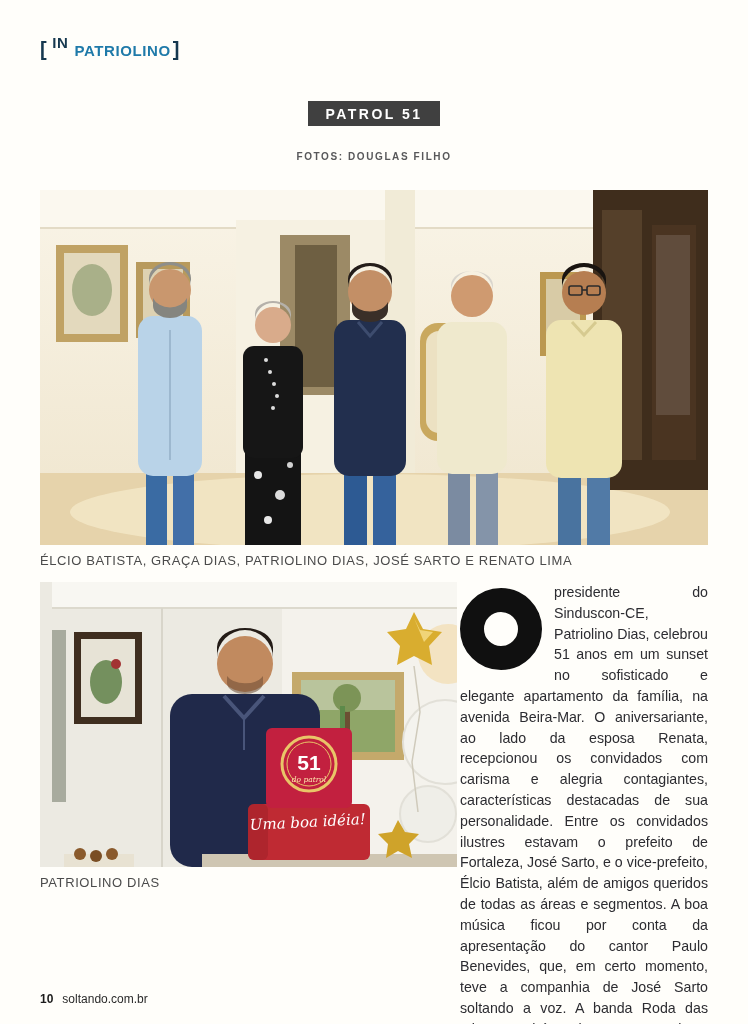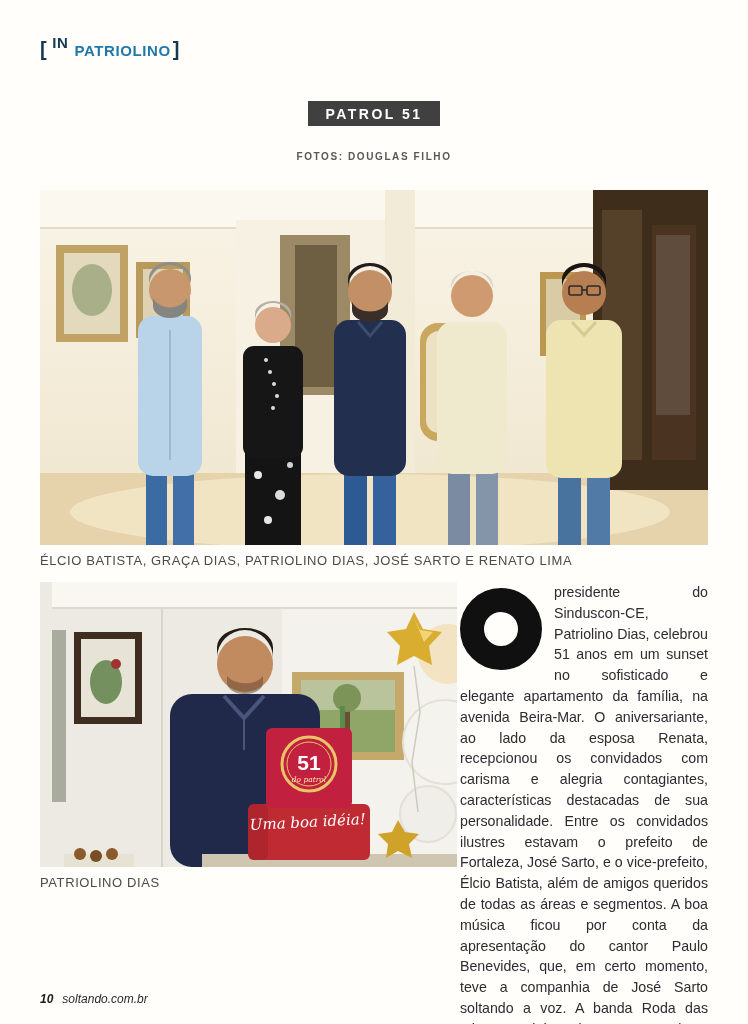--- a/index.html
+++ b/index.html
@@ -44,21 +44,21 @@
   
   .article{font-size:14.2px;line-height:1.465;color:#2c2c31;text-align:justify;
     hyphens:auto;-webkit-hyphens:auto;word-spacing:-.2px;}
   .dropcap-ring{
     float:left;width:34px;height:34px;border:24px solid #101010;border-radius:50%;
     margin:6px 12px 2px 0;
   }
   .sr{position:absolute;width:1px;height:1px;overflow:hidden;clip:rect(0 0 0 0);}
 
   
-  .footer{position:absolute;left:40px;bottom:18px;font-size:12px;color:#1b1b1b;display:flex;gap:9px;align-items:center;font-style:italic;}
+  .footer{position:absolute;left:40px;bottom:18px;font-size:12px;color:#1b1b1b;display:flex;gap:9px;align-items:center;}
   .footer .pg{font-weight:700;}
   .footer .site{font-weight:400;color:#2a2a2a;}
 
   svg{display:block;}
 </style>
 </head>
 <body>
 
 <div class="page">
   <div class="inner">

